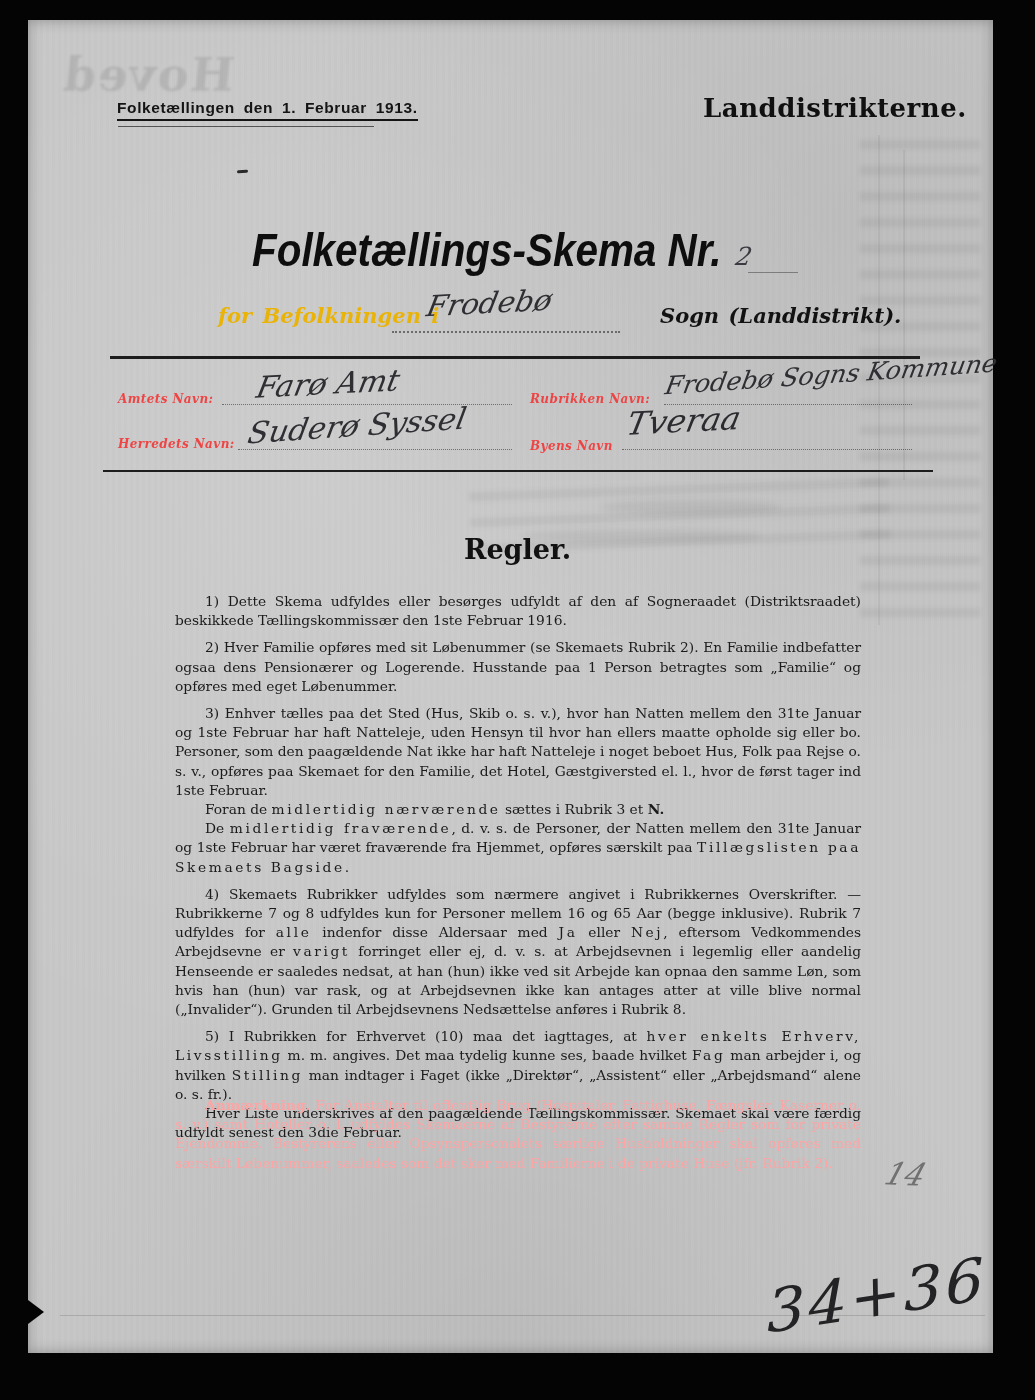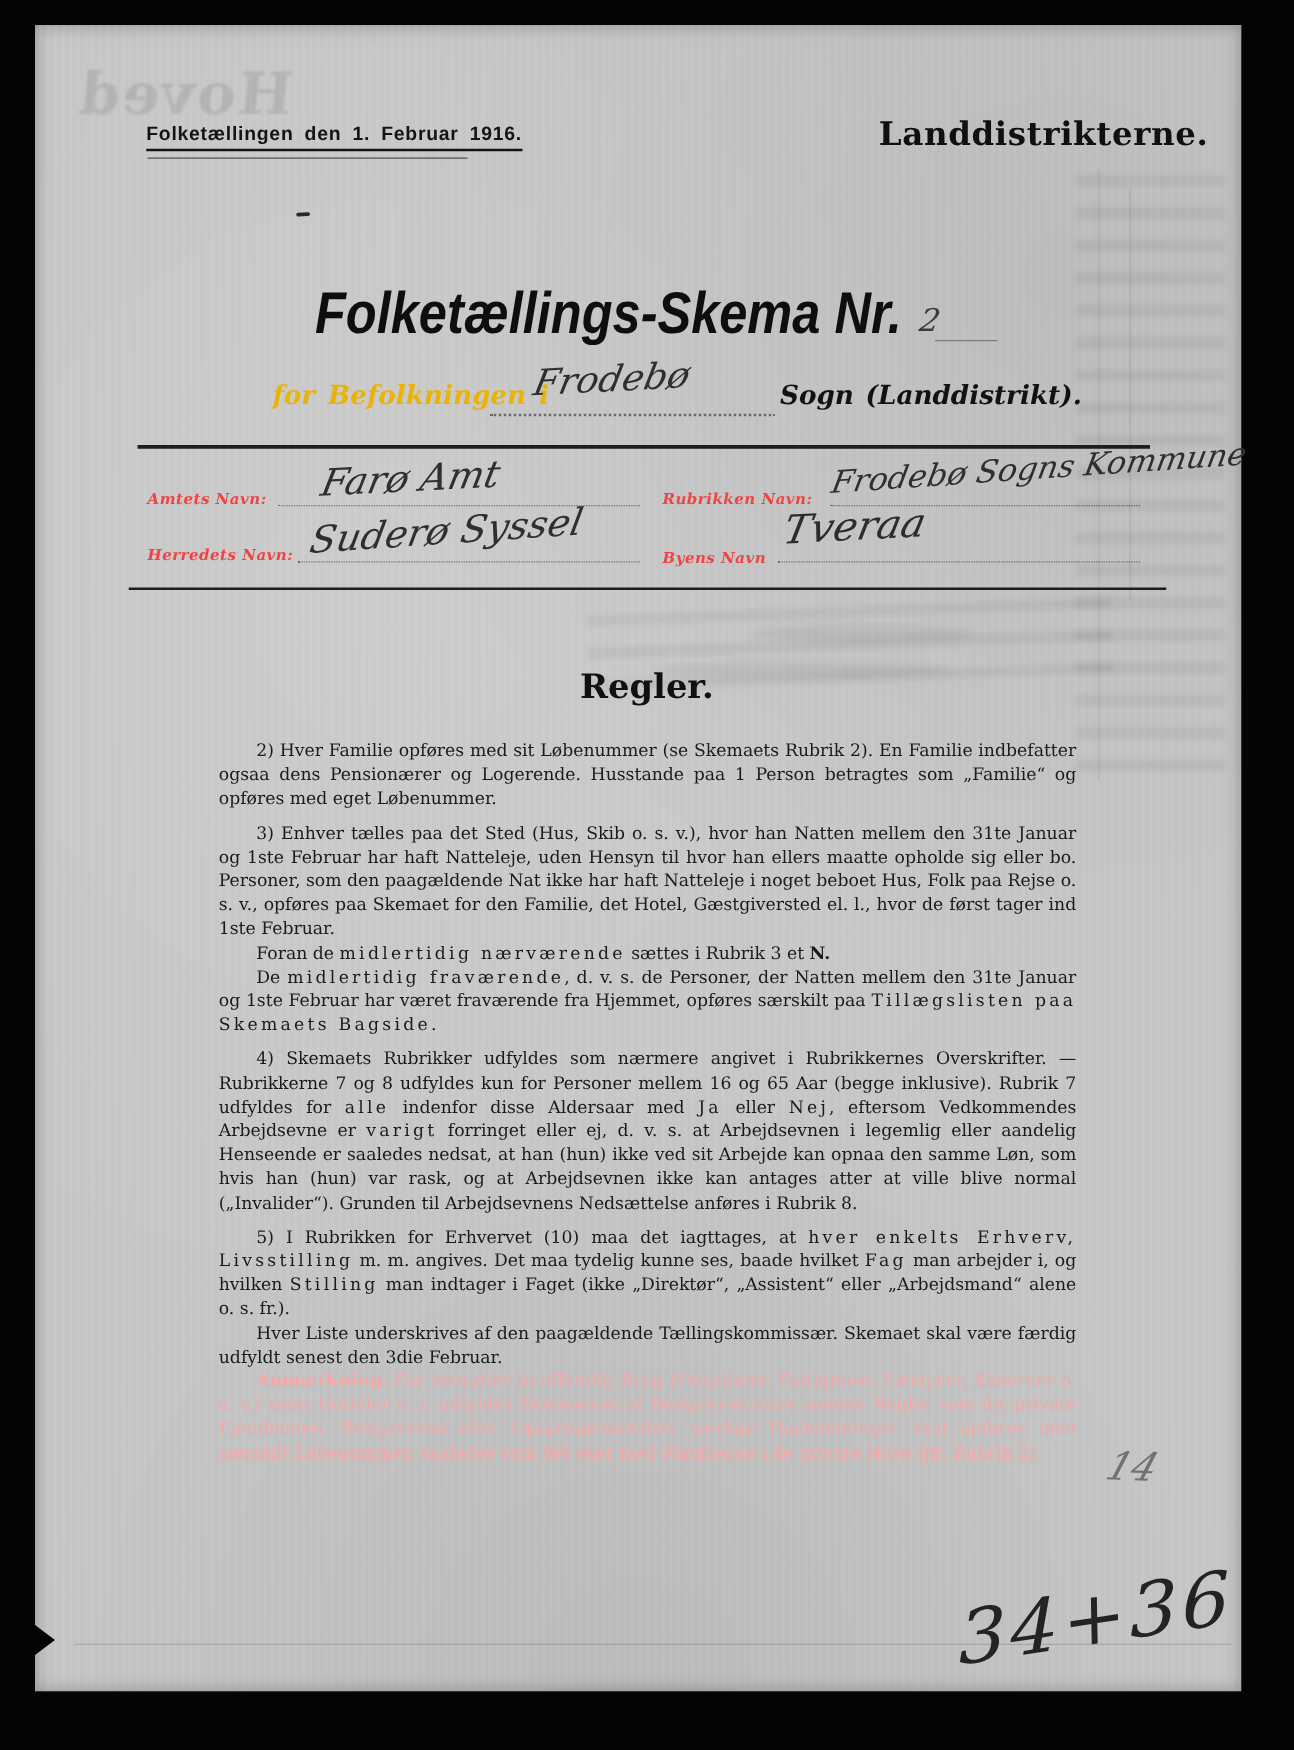--- a/index.html
+++ b/index.html
@@ -33,21 +33,21 @@
         border-bottom:2px solid #141414;padding-bottom:2px;}
   .hdr-left-line2{position:absolute;left:118px;top:126px;width:256px;height:1px;background:rgba(20,20,20,.65);}
   .hdr-right{position:absolute;left:703px;top:93px;font-family:"DejaVu Serif",serif;
         font-weight:bold;font-size:26px;color:#101010;letter-spacing:.5px;}
   .title-main{position:absolute;left:252px;top:222px;font-family:"Liberation Sans",sans-serif;
         font-weight:bold;font-style:italic;font-size:47px;color:#0e0e0e;white-space:nowrap;
         transform:scaleX(.86);transform-origin:left center;letter-spacing:0px;}
   .title-nr-line{position:absolute;left:748px;top:272px;width:50px;height:1px;background:rgba(70,70,70,.55);}
   .sub-prefix{position:absolute;left:218px;top:303px;font-family:"DejaVu Serif",serif;
         font-weight:bold;font-style:italic;font-size:21px;color:#eab308;word-spacing:3px;}
-  .sub-suffix{position:absolute;left:624px;top:303px;font-family:"DejaVu Serif",serif;
+  .sub-suffix{position:absolute;left:660px;top:303px;font-family:"DejaVu Serif",serif;
         font-weight:bold;font-style:italic;font-size:21px;color:#121212;word-spacing:2px;}
   .sub-dotline{position:absolute;left:392px;top:331px;width:228px;border-bottom:2px dotted rgba(45,45,45,.6);}
   .rule-hr{position:absolute;background:#1d1d1d;}
   .field-label{position:absolute;font-family:"DejaVu Serif",serif;font-weight:bold;font-style:italic;
         font-size:12px;color:#ef4444;letter-spacing:.4px;}
   .dotline{position:absolute;border-bottom:1.6px dotted rgba(45,45,45,.58);}
   
   .hand{position:absolute;font-family:"DejaVu Serif",serif;font-style:italic;color:#2e2e33;
         white-space:nowrap;}
   .hand-sogn{left:428px;top:286px;font-size:29px;transform:skewX(-14deg) rotate(-3deg);}
@@ -81,21 +81,21 @@
   <div class="bleed-col" style="left:878px;top:135px;height:490px;"></div>
   <div class="bleed-col" style="left:903px;top:150px;height:330px;"></div>
   <div class="bleed-strip" style="left:860px;top:140px;width:120px;height:480px;"></div>
   <div class="bleed-strip" style="left:470px;top:485px;width:420px;height:70px;transform:rotate(-2deg);"></div>
   <div class="bleed-blob" style="left:600px;top:500px;width:180px;height:14px;"></div>
   <div class="bleed-blob" style="left:520px;top:530px;width:240px;height:12px;"></div>
   <div class="fold-line" style="left:60px;top:1315px;width:925px;"></div>
   <div class="notch"></div>
   <div class="pen-dash"></div>
 
-  <div class="hdr-left">Folketællingen den 1. Februar 1916.</div>
+  <div class="hdr-left">Folketællingen den 1. Februar 1913.</div>
   <div class="hdr-left-line2"></div>
   <div class="hdr-right">Landdistrikterne.</div>
 
   <div class="title-main">Folketællings-Skema Nr.</div>
   <div class="hand hand-nr">2</div>
   <div class="title-nr-line"></div>
   <div class="sub-prefix">for Befolkningen i</div>
   <div class="sub-dotline"></div>
   <div class="hand hand-sogn">Frodebø</div>
   <div class="sub-suffix">Sogn (Landdistrikt).</div>
@@ -116,20 +116,21 @@
 
   <div class="field-label" style="left:530px;top:439px;font-style:italic;">Byens Navn</div>
   <div class="dotline" style="left:622px;top:449px;width:290px;"></div>
   <div class="hand hand-by">Tveraa</div>
 
   <div class="rule-hr" style="left:103px;top:470px;width:830px;height:2px;"></div>
 
   <div class="regler-h">Regler.</div>
 
   <div class="rules">
+    <p>1) Dette Skema udfyldes eller besørges udfyldt af den af Sogneraadet (Distriktsraadet) beskikkede Tællingskommissær den 1ste Februar 1916.</p>
     <p>2) Hver Familie opføres med sit Løbenummer (se Skemaets Rubrik 2).  En Familie indbefatter ogsaa dens Pensionærer og Logerende.  Husstande paa 1 Person betragtes som „Familie“ og opføres med eget Løbenummer.</p>
     <p class="cont">3) Enhver tælles paa det Sted (Hus, Skib o. s. v.), hvor han Natten mellem den 31te Januar og 1ste Februar har haft Natteleje, uden Hensyn til hvor han ellers maatte opholde sig eller bo.  Personer, som den paagældende Nat ikke har haft Natteleje i noget beboet Hus, Folk paa Rejse o. s. v., opføres paa Skemaet for den Familie, det Hotel, Gæstgiversted el. l., hvor de først tager ind 1ste Februar.</p>
     <p class="cont"><span>Foran de </span><span class="sp">midlertidig nærværende</span><span> sættes i Rubrik 3 et </span><span class="b">N.</span></p>
     <p><span>De </span><span class="sp">midlertidig fraværende</span><span>, d. v. s. de Personer, der Natten mellem den 31te Januar og 1ste Februar har været fraværende fra Hjemmet, opføres særskilt paa </span><span class="sp">Tillægslisten paa Skemaets Bagside</span><span>.</span></p>
     <p><span>4) Skemaets Rubrikker udfyldes som nærmere angivet i Rubrikkernes Overskrifter. — Rubrikkerne 7 og 8 udfyldes kun for Personer mellem 16 og 65 Aar (begge inklusive).  Rubrik 7 udfyldes for </span><span class="sp">alle</span><span> indenfor disse Aldersaar med </span><span class="sp">Ja</span><span> eller </span><span class="sp">Nej</span><span>, eftersom Vedkommendes Arbejdsevne er </span><span class="sp">varigt</span><span> forringet eller ej, d. v. s. at Arbejdsevnen i legemlig eller aandelig Henseende er saaledes nedsat, at han (hun) ikke ved sit Arbejde kan opnaa den samme Løn, som hvis han (hun) var rask, og at Arbejdsevnen ikke kan antages atter at ville blive normal („Invalider“).  Grunden til Arbejdsevnens Nedsættelse anføres i Rubrik 8.</span></p>
     <p class="cont"><span>5) I Rubrikken for Erhvervet (10) maa det iagttages, at </span><span class="sp">hver enkelts Erhverv, Livsstilling</span><span> m. m. angives.  Det maa tydelig kunne ses, baade hvilket </span><span class="sp">Fag</span><span> man arbejder i, og hvilken </span><span class="sp">Stilling</span><span> man indtager i Faget (ikke „Direktør“, „Assistent“ eller „Arbejdsmand“ alene o. s. fr.).</span></p>
     <p>Hver Liste underskrives af den paagældende Tællingskommissær.  Skemaet skal være færdig udfyldt senest den 3die Februar.</p>
   </div>
 
   <div class="anm"><span class="b">Anmærkning.</span><span> For Anstalter til offentlig Brug (Hospitaler, Fattighuse, Fængsler, Kaserner o. s. v.) samt Hoteller o. l. udfyldes Skemaerne af Bestyrerne efter samme Regler som for private Ejendomme.  Bestyrerens eller Opsynspersonalets særlige Husholdninger skal opføres med særskilt Løbenummer, saaledes som det sker med Familierne i de private Huse (jfr. Rubrik 2).</span></div>

